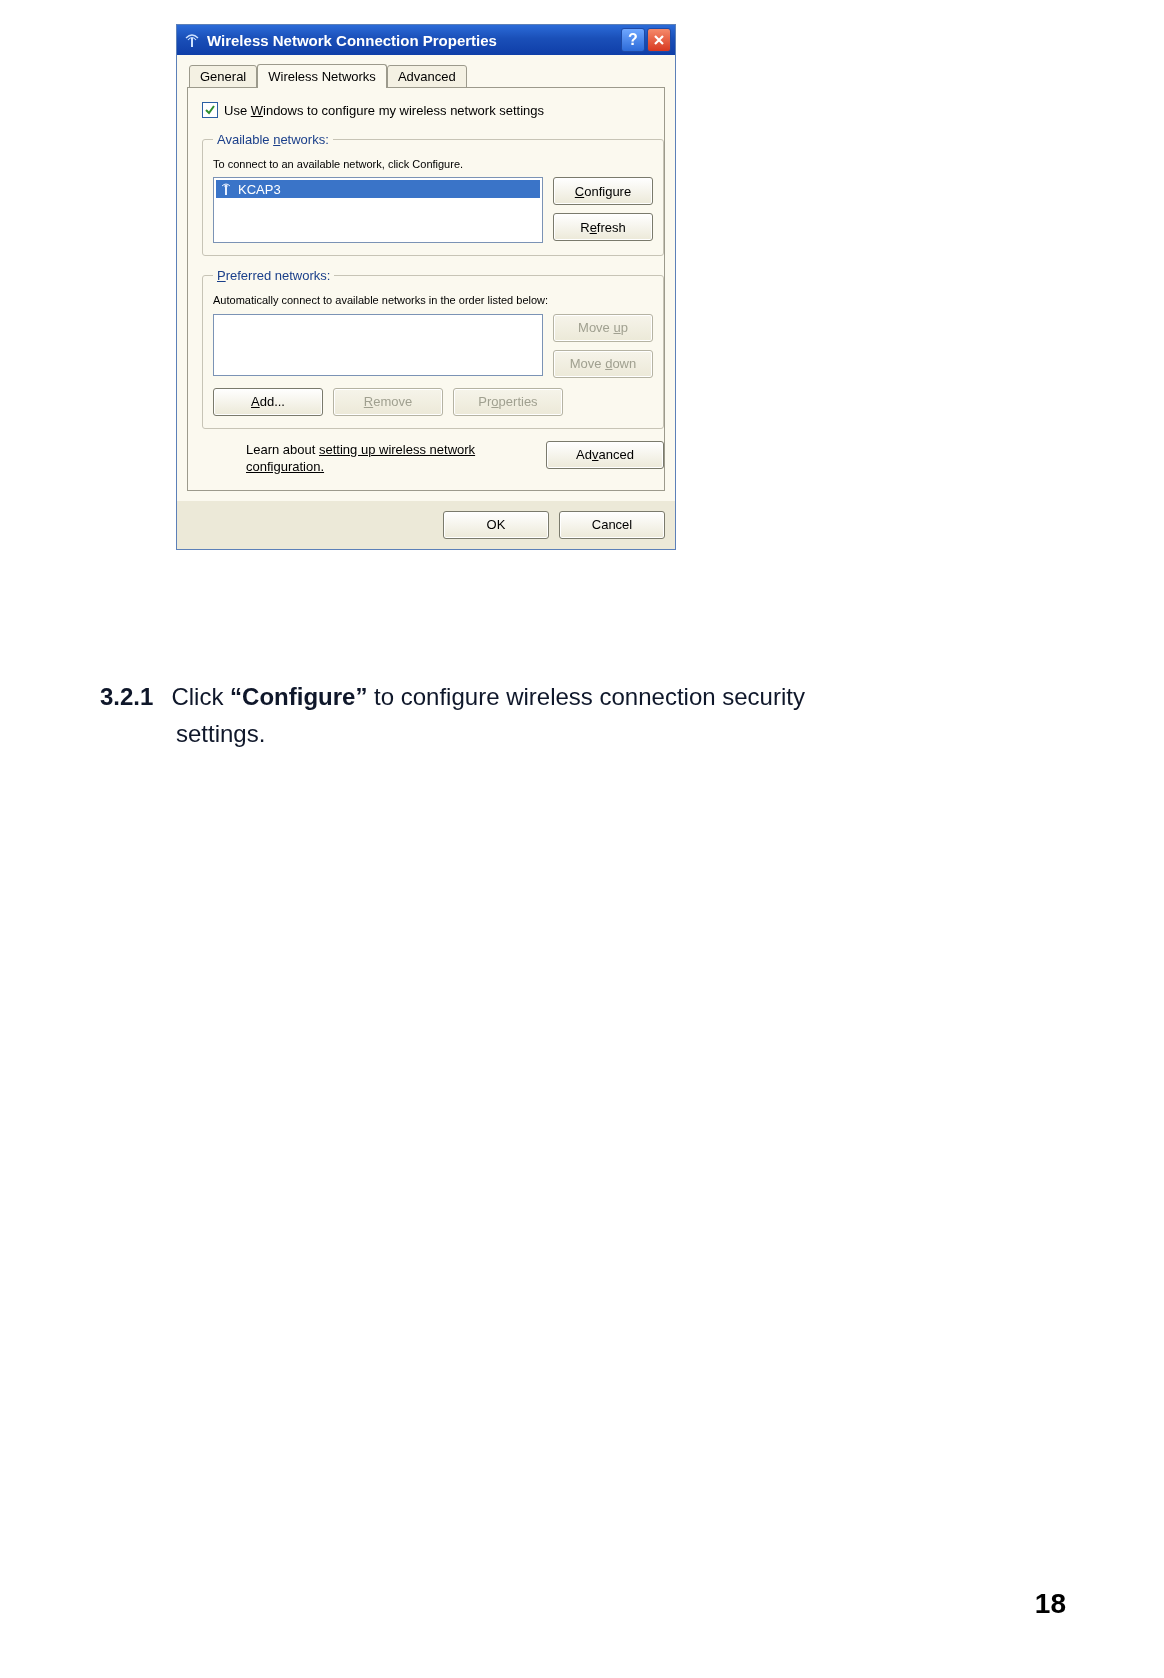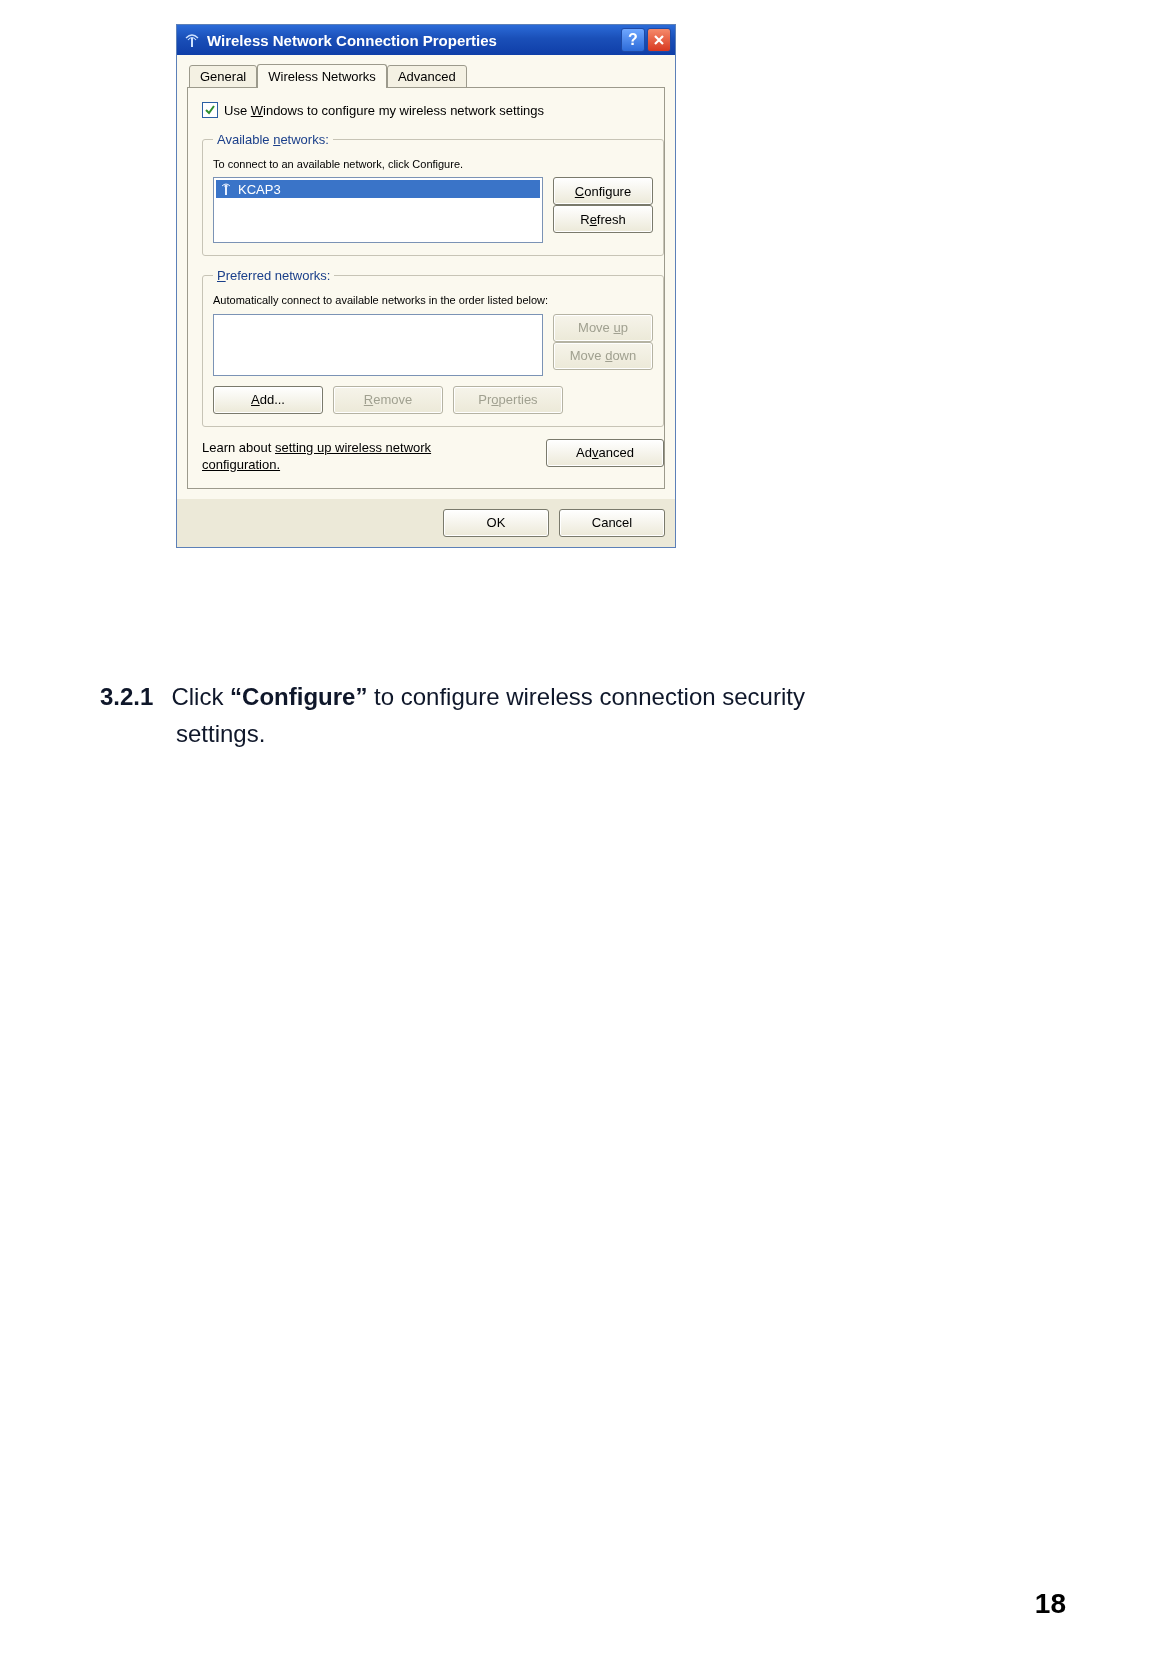--- a/index.html
+++ b/index.html
@@ -167,20 +167,21 @@
     background: #3a74c8;
     color: #fff;
   }
   .net-icon {
     width: 12px;
     height: 14px;
   }
   .side-buttons {
     display: flex;
     flex-direction: column;
+    gap: 8px;
     width: 100px;
   }
   .xp-button {
     height: 26px;
     border: 1px solid #7a7a6c;
     border-radius: 3px;
     background: linear-gradient(to bottom, #ffffff, #ece9d8);
     font-size: 13px;
     color: #000;
     display: flex;
@@ -203,21 +204,21 @@
   }
   .row-buttons {
     display: flex;
     gap: 10px;
     margin-top: 10px;
   }
   .row-buttons .xp-button { flex: 0 0 auto; width: 92px; }
   .learn-row {
     display: flex;
     align-items: flex-start;
-    justify-content: space-between;
+    justify-content: flex-end;
     margin-top: 6px;
   }
   .learn-text {
     font-size: 13px;
     max-width: 300px;
     line-height: 1.35;
   }
   .learn-text .prelink { }
   .learn-text .link {
     color: #000;

